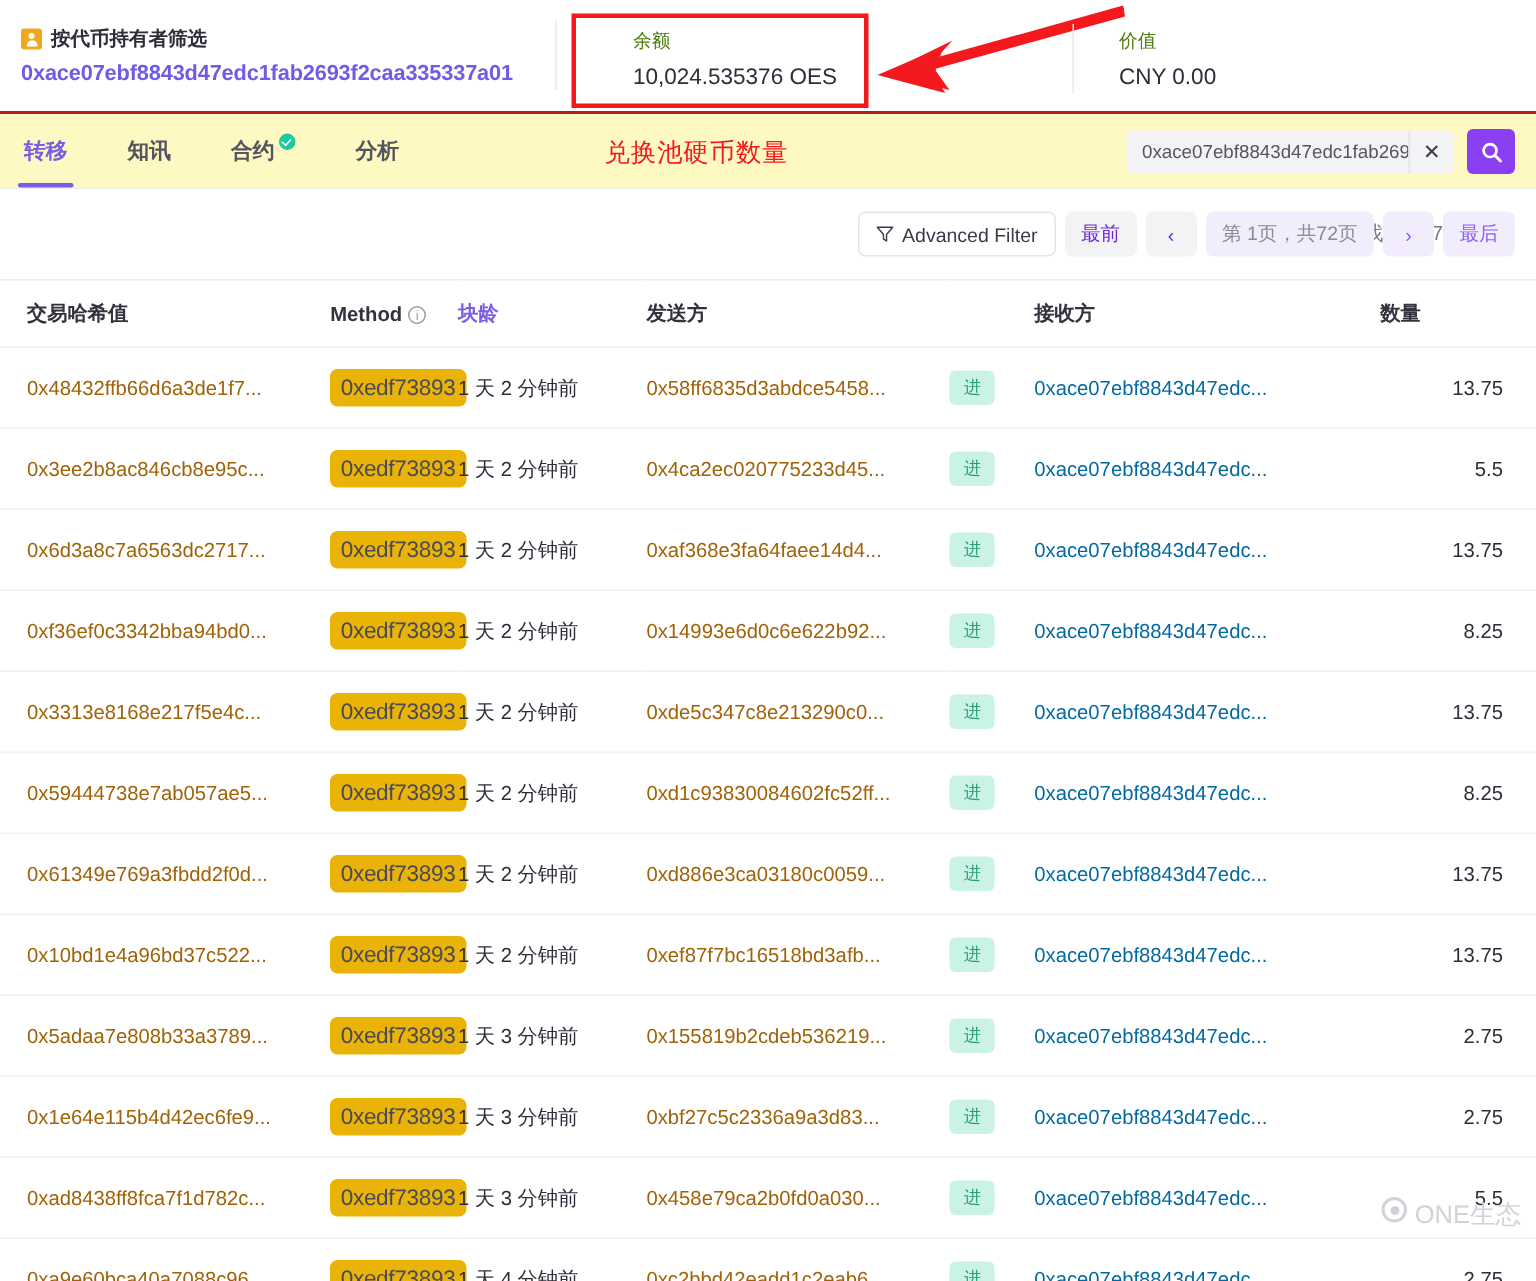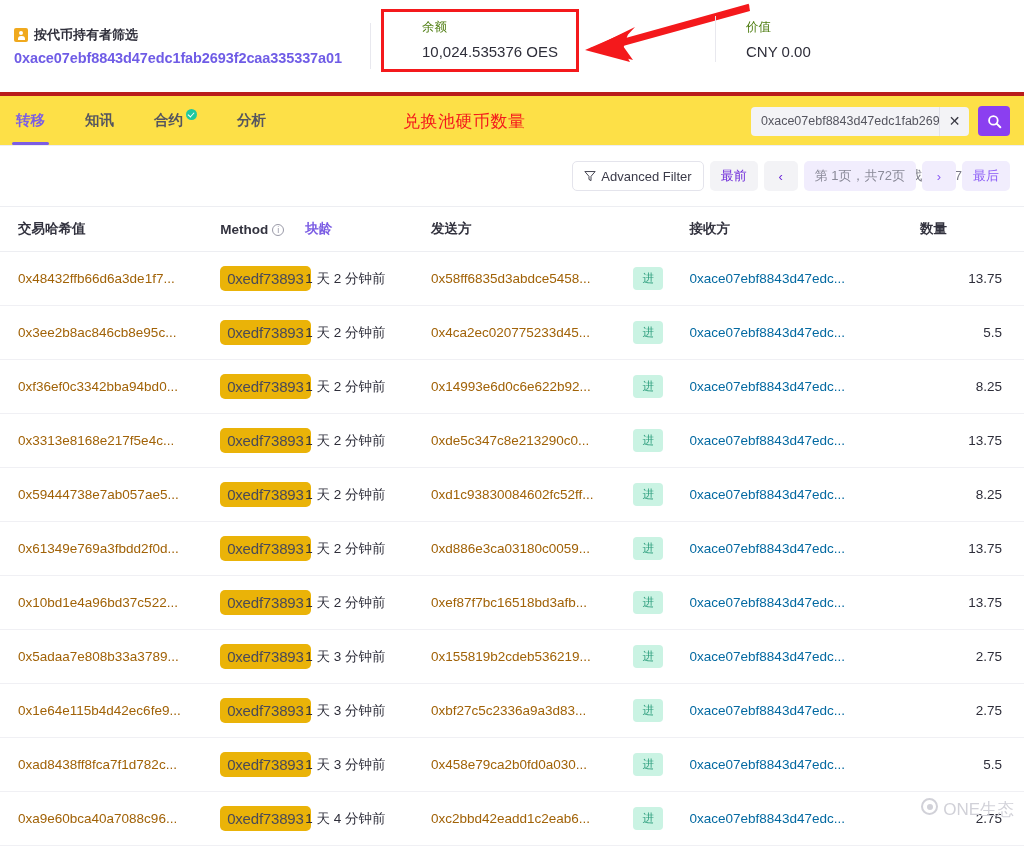--- a/index.html
+++ b/index.html
@@ -8,22 +8,22 @@
     background: #ffffff;
     font-family: "Liberation Sans", "DejaVu Sans", sans-serif;
     overflow: hidden;
     color: #2e2e3a;
   }
   .page { position: relative; width: 1024px; height: 854px; }
 
   
   .header-card {
     position: relative;
-    height: 96px;
-    border-bottom: 4px solid #b91c1c;
+    height: 76px;
+    border-bottom: 2px solid #b91c1c;
     display: flex;
     align-items: center;
     padding: 0 24px 0 14px;
     background: #fff;
   }
   .holder-block { width: 352px; flex: 0 0 352px; }
   .holder-title {
     display: flex; align-items: center; gap: 6px;
     font-size: 13px; font-weight: bold; color: #2e2e3a;
     margin-bottom: 6px;
@@ -62,21 +62,21 @@
 
   .arrow-svg { position: absolute; left: 583px; top: 3px; pointer-events: none; }
 
   
   .tabbar {
     position: relative;
     height: 50px;
     border-bottom: 1px solid #edeef2;
     display: flex; align-items: center;
     padding: 0 14px;
-    background: #fde047;
+    background: #fef9c3;
   }
   .tabs { display: flex; align-items: center; height: 100%; }
   .tab {
     position: relative;
     font-size: 14.5px; font-weight: bold; color: #55555f;
     padding: 0 2px; margin-right: 36px; height: 100%;
     display: flex; align-items: center; gap: 3px;
     cursor: pointer; white-space: nowrap;
   }
   .tab.active { color: #7b5de4; }
@@ -325,20 +325,29 @@
         <tr>
           <td class="c-hash"><a class="link">0x3ee2b8ac846cb8e95c...</a></td>
           <td class="c-method"><span class="method-pill">0xedf73893</span></td>
           <td class="c-age"><span>1 天 2 分钟前</span></td>
           <td class="c-from"><a class="link">0x4ca2ec020775233d45...</a></td>
           <td class="c-dir"><span class="dir-pill">进</span></td>
           <td class="c-to"><span class="addr-plain">0xace07ebf8843d47edc...</span></td>
           <td class="c-amt"><span class="amt">5.5</span></td>
         </tr>
         <tr>
+          <td class="c-hash"><a class="link">0x6d3a8c7a6563dc2717...</a></td>
+          <td class="c-method"><span class="method-pill">0xedf73893</span></td>
+          <td class="c-age"><span>1 天 2 分钟前</span></td>
+          <td class="c-from"><a class="link">0xaf368e3fa64faee14d4...</a></td>
+          <td class="c-dir"><span class="dir-pill">进</span></td>
+          <td class="c-to"><span class="addr-plain">0xace07ebf8843d47edc...</span></td>
+          <td class="c-amt"><span class="amt">13.75</span></td>
+        </tr>
+        <tr>
           <td class="c-hash"><a class="link">0xf36ef0c3342bba94bd0...</a></td>
           <td class="c-method"><span class="method-pill">0xedf73893</span></td>
           <td class="c-age"><span>1 天 2 分钟前</span></td>
           <td class="c-from"><a class="link">0x14993e6d0c6e622b92...</a></td>
           <td class="c-dir"><span class="dir-pill">进</span></td>
           <td class="c-to"><span class="addr-plain">0xace07ebf8843d47edc...</span></td>
           <td class="c-amt"><span class="amt">8.25</span></td>
         </tr>
         <tr>
           <td class="c-hash"><a class="link">0x3313e8168e217f5e4c...</a></td>

